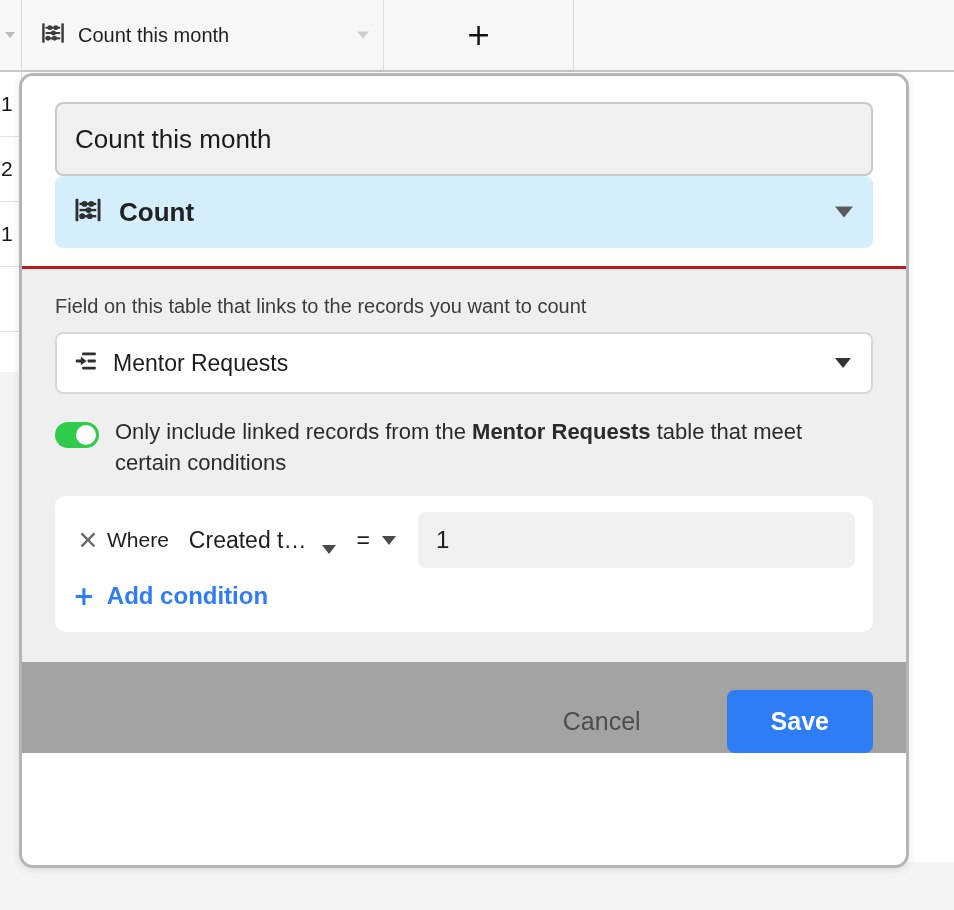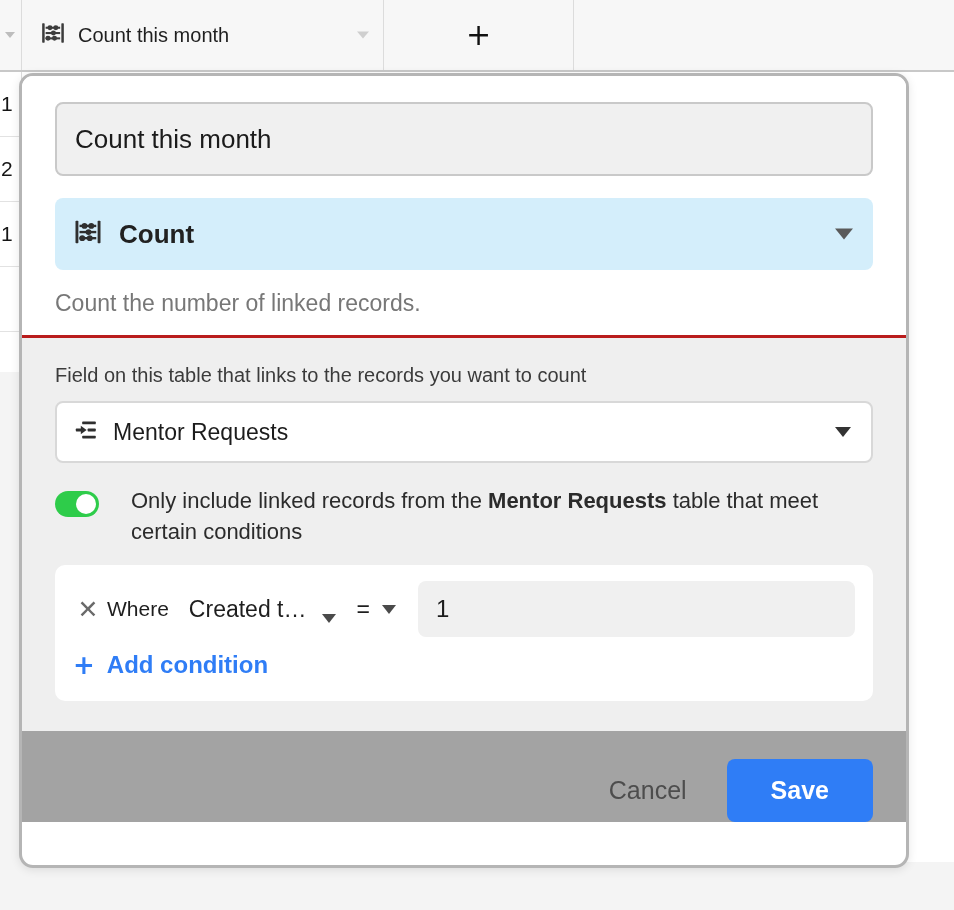--- a/index.html
+++ b/index.html
@@ -93,21 +93,20 @@
     background: #f0f0f0;
     border: 2px solid #c9c9c9;
     border-radius: 8px;
     padding: 0 18px;
     font-size: 26px; color: #1b1b1b;
     font-family: "Liberation Sans", sans-serif;
     outline: none;
   }
 
   .type-select {
-    margin-top: 22px;
     width: 100%; height: 72px;
     background: #d4eefb;
     border-radius: 8px;
     display: flex; align-items: center;
     padding: 0 18px;
     position: relative;
     cursor: pointer;
   }
   .type-label {
     font-size: 26px; font-weight: bold; color: #212121; margin-left: 16px;
@@ -144,21 +143,21 @@
     cursor: pointer;
   }
   .field-select .sel-caret {
     border-left: 8px solid transparent; border-right: 8px solid transparent;
     border-top: 10px solid #333;
   }
   .field-label { font-size: 23px; color: #1c1c1c; margin-left: 14px; }
 
   .toggle-row {
     margin-top: 22px;
-    display: flex; align-items: flex-start; gap: 32px;
+    display: flex; align-items: flex-start; gap: 16px;
   }
   .switch {
     flex: none;
     width: 44px; height: 26px; border-radius: 13px;
     background: #2ecc4a; position: relative; margin-top: 6px;
     cursor: pointer;
   }
   .switch .knob {
     position: absolute; right: 3px; top: 3px;
     width: 20px; height: 20px; border-radius: 50%; background: #fff;
@@ -219,20 +218,21 @@
   .btn-cancel {
     background: none; border: none;
     font-size: 25px; color: #4d4d4d; cursor: pointer; padding: 10px 14px;
     font-family: "Liberation Sans", sans-serif;
   }
   .btn-save {
     background: #2f7df6; border: none; border-radius: 8px;
     color: #ffffff; font-size: 25px; font-weight: bold;
     padding: 17px 44px; cursor: pointer;
     font-family: "Liberation Sans", sans-serif;
+    margin-left: 46px;
   }
 
   .icon-count, .icon-link { display: inline-block; vertical-align: middle; }
 </style>
 </head>
 <body>
 
 <div id="app">
 
   <div class="grid-body-right"></div>
@@ -291,21 +291,20 @@
             <circle cx="14.6" cy="7.1" r="2.3" fill="#2f2f2f"></circle>
             <circle cx="12.4" cy="12" r="2.3" fill="#2f2f2f"></circle>
             <circle cx="7.4" cy="16.9" r="2.3" fill="#2f2f2f"></circle>
             <circle cx="13.4" cy="16.9" r="2.3" fill="#2f2f2f"></circle>
           </svg>
         </span>
         <span class="type-label">Count</span>
         <span class="sel-caret"></span>
       </div>
 
-      <div class="type-desc">Count the number of linked records.</div>
     </div>
 
     <div class="config">
       <div class="config-label">Field on this table that links to the records you want to count</div>
 
       <div class="field-select">
         <span class="icon-link">
           <svg width="26" height="26" viewBox="0 0 24 24">
             <rect x="8.5" y="4.2" width="12.5" height="2.6" rx="0.6" fill="#2f2f2f"></rect>
             <rect x="13.5" y="10.7" width="7.5" height="2.6" rx="0.6" fill="#2f2f2f"></rect>

